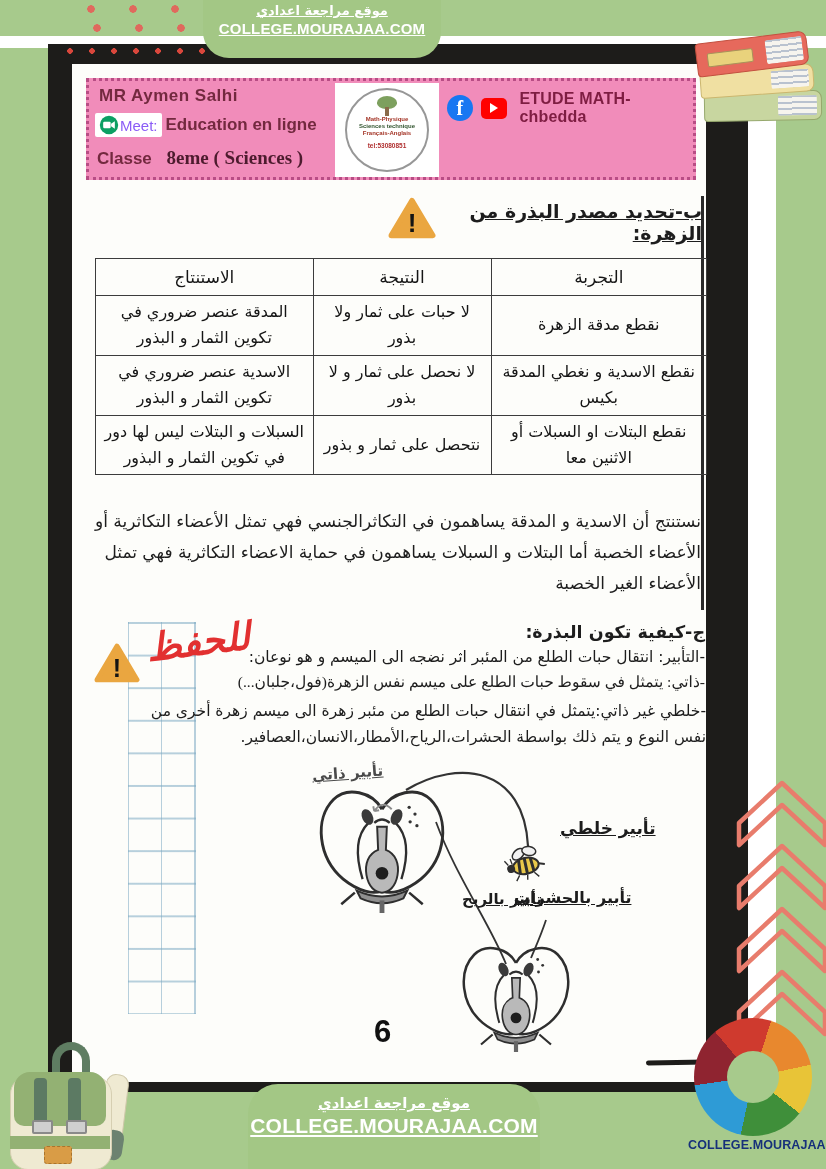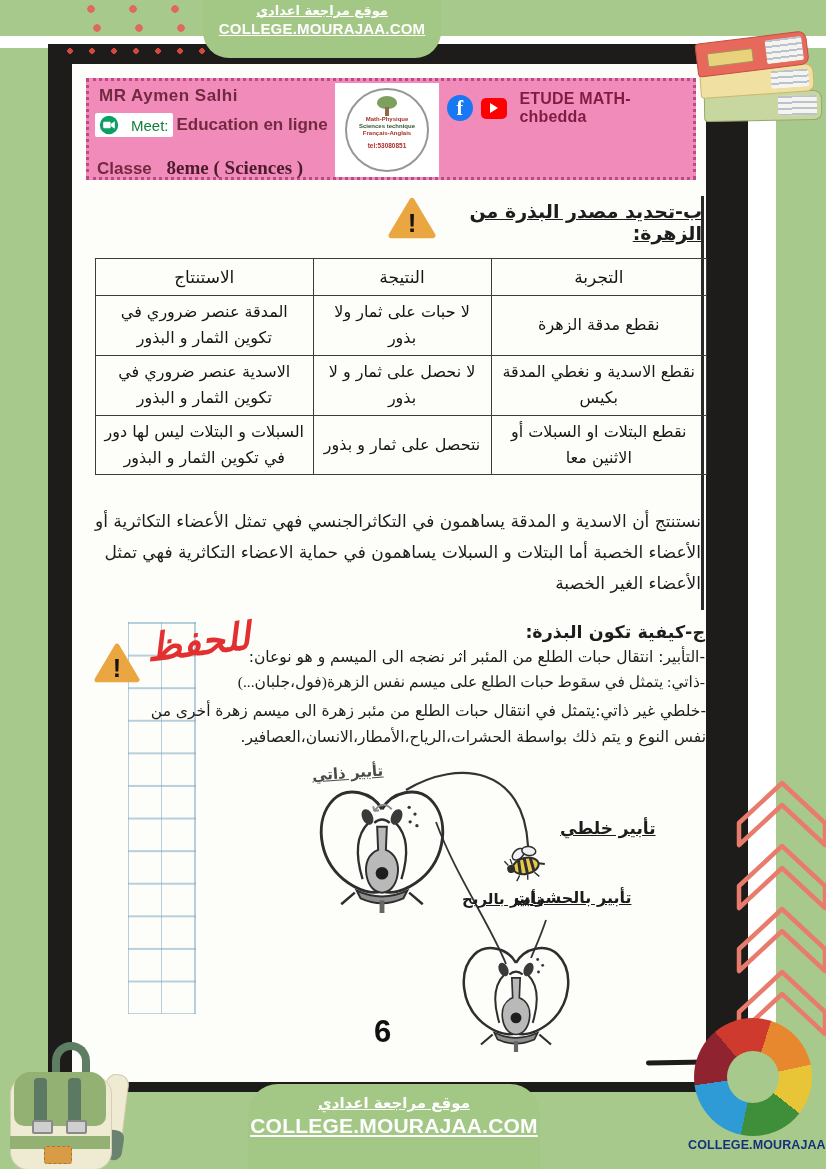--- a/index.html
+++ b/index.html
@@ -28,23 +28,23 @@
   .banner .site{font-size:15px;letter-spacing:.2px;text-decoration:underline;margin-top:2px;}
   .banner-bottom .ar{font-size:15px;}
   .banner-bottom .site{font-size:21px;}
 
   
   .card{left:86px;top:78px;width:610px;height:102px;background:#f18cba;border:3px dotted #b84d85;
         box-sizing:border-box;z-index:6;color:#73293f;font-family:"Liberation Sans",sans-serif;}
   .card .name{position:absolute;left:10px;top:5px;font-size:17px;font-weight:bold;letter-spacing:.5px;}
   .card .meet-row{position:absolute;left:6px;top:32px;display:flex;align-items:center;}
   .meet-chip{background:#fff;display:flex;align-items:center;padding:2px 4px;border-radius:2px;}
-  .meet-chip span{color:#15803d;font-size:15px;margin-left:12px;}
+  .meet-chip span{color:#8b5cf6;font-size:15px;margin-left:1px;}
   .card .meet-text{font-size:17px;font-weight:bold;margin-left:4px;}
-  .card .class-row{position:absolute;left:8px;top:76px;font-size:17px;font-weight:bold;}
+  .card .class-row{position:absolute;left:8px;top:66px;font-size:17px;font-weight:bold;}
   .card .class-val{font-family:"Liberation Serif",serif;font-size:19px;color:#4d1b2e;margin-left:10px;}
   .stamp-box{position:absolute;left:246px;top:2px;width:104px;height:94px;background:#fff;
              display:flex;align-items:center;justify-content:center;}
   .stamp{width:84px;height:84px;border:2px solid #979797;border-radius:50%;box-sizing:border-box;
          text-align:center;padding-top:6px;}
   .stamp .tree{width:26px;height:20px;margin:0 auto;position:relative;}
   .stamp .foliage{position:absolute;left:3px;top:0;width:20px;height:13px;background:#7da05e;border-radius:50% 50% 45% 45%;}
   .stamp .trunk{position:absolute;left:11px;top:11px;width:4px;height:9px;background:#8a6b4a;}
   .stamp .s1{font-size:6px;font-weight:bold;color:#a33426;line-height:7px;}
   .stamp .s2{font-size:6px;font-weight:bold;color:#31542e;line-height:7px;}

